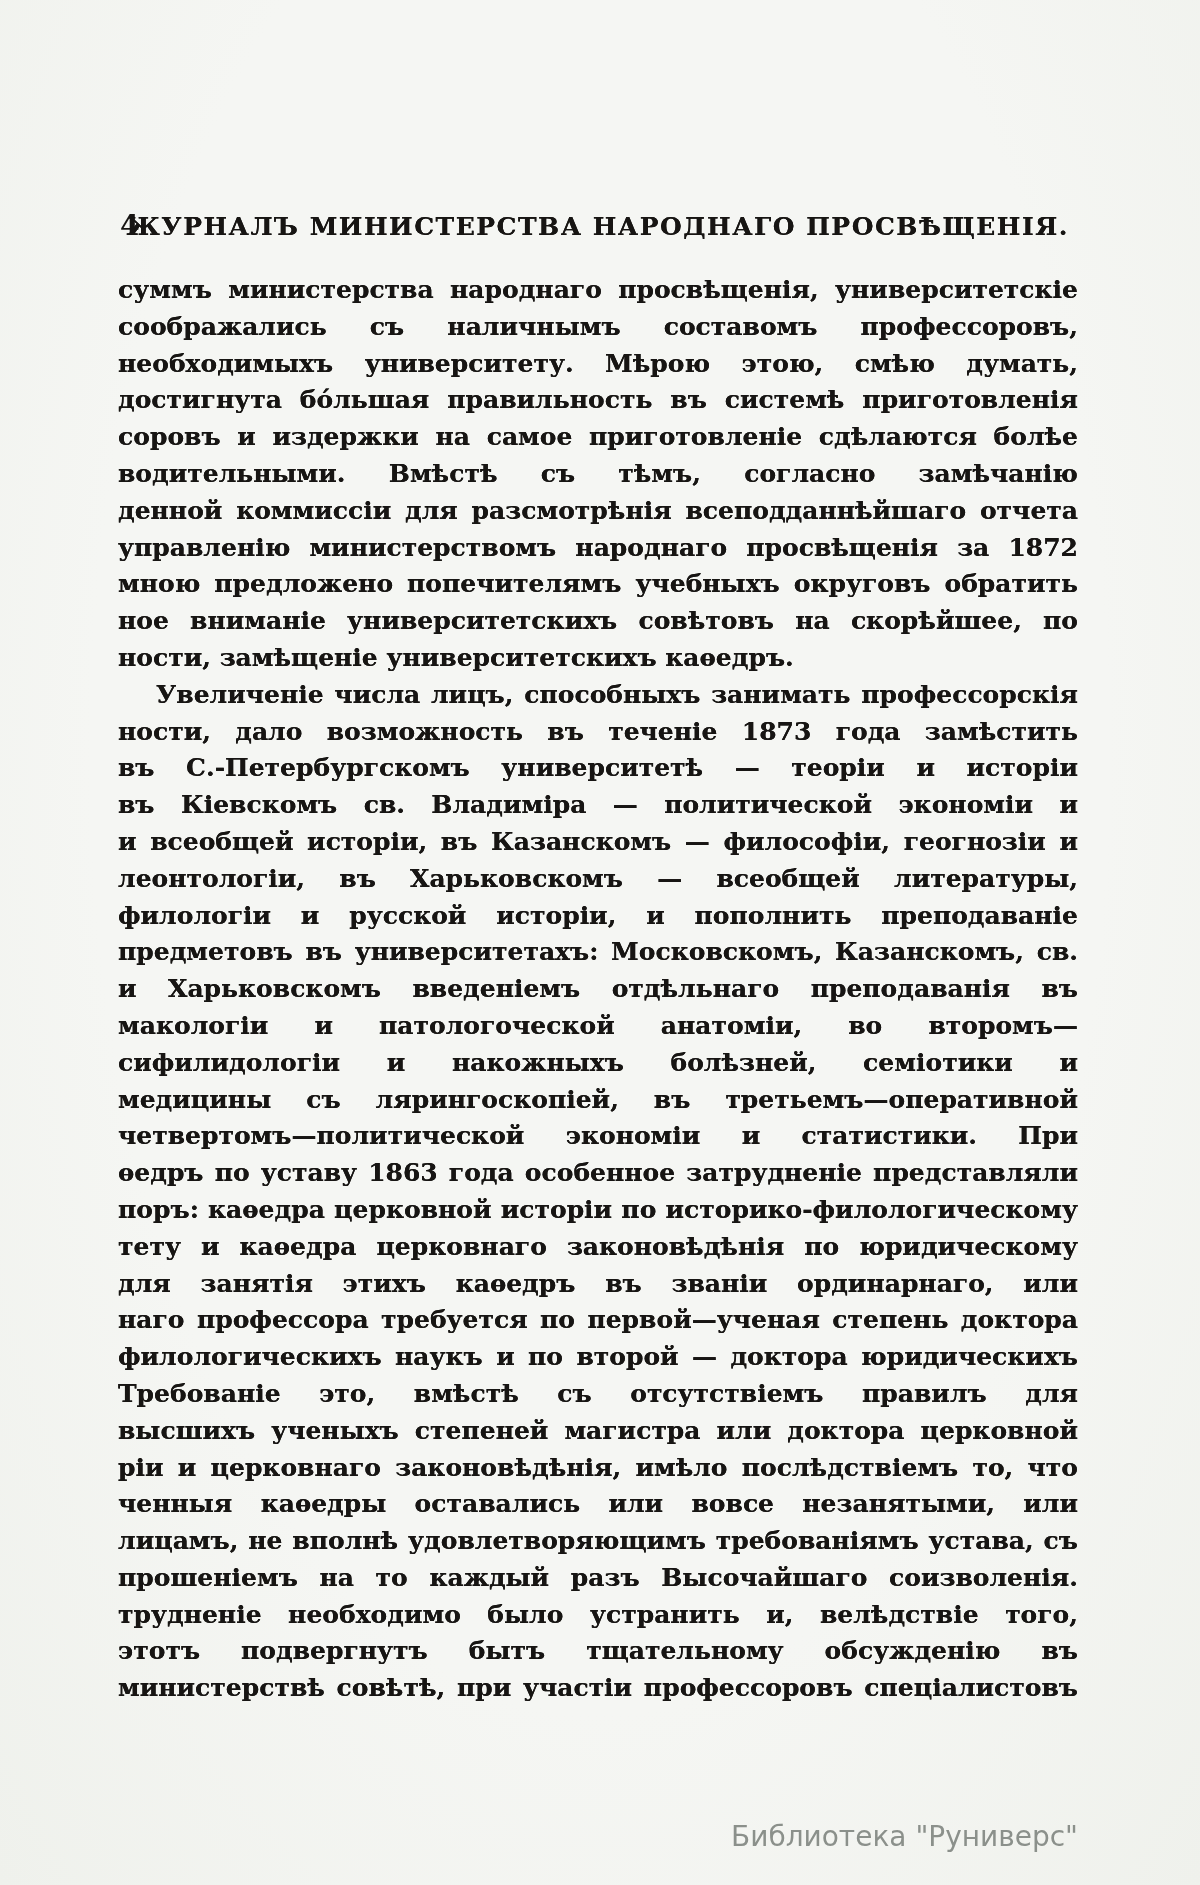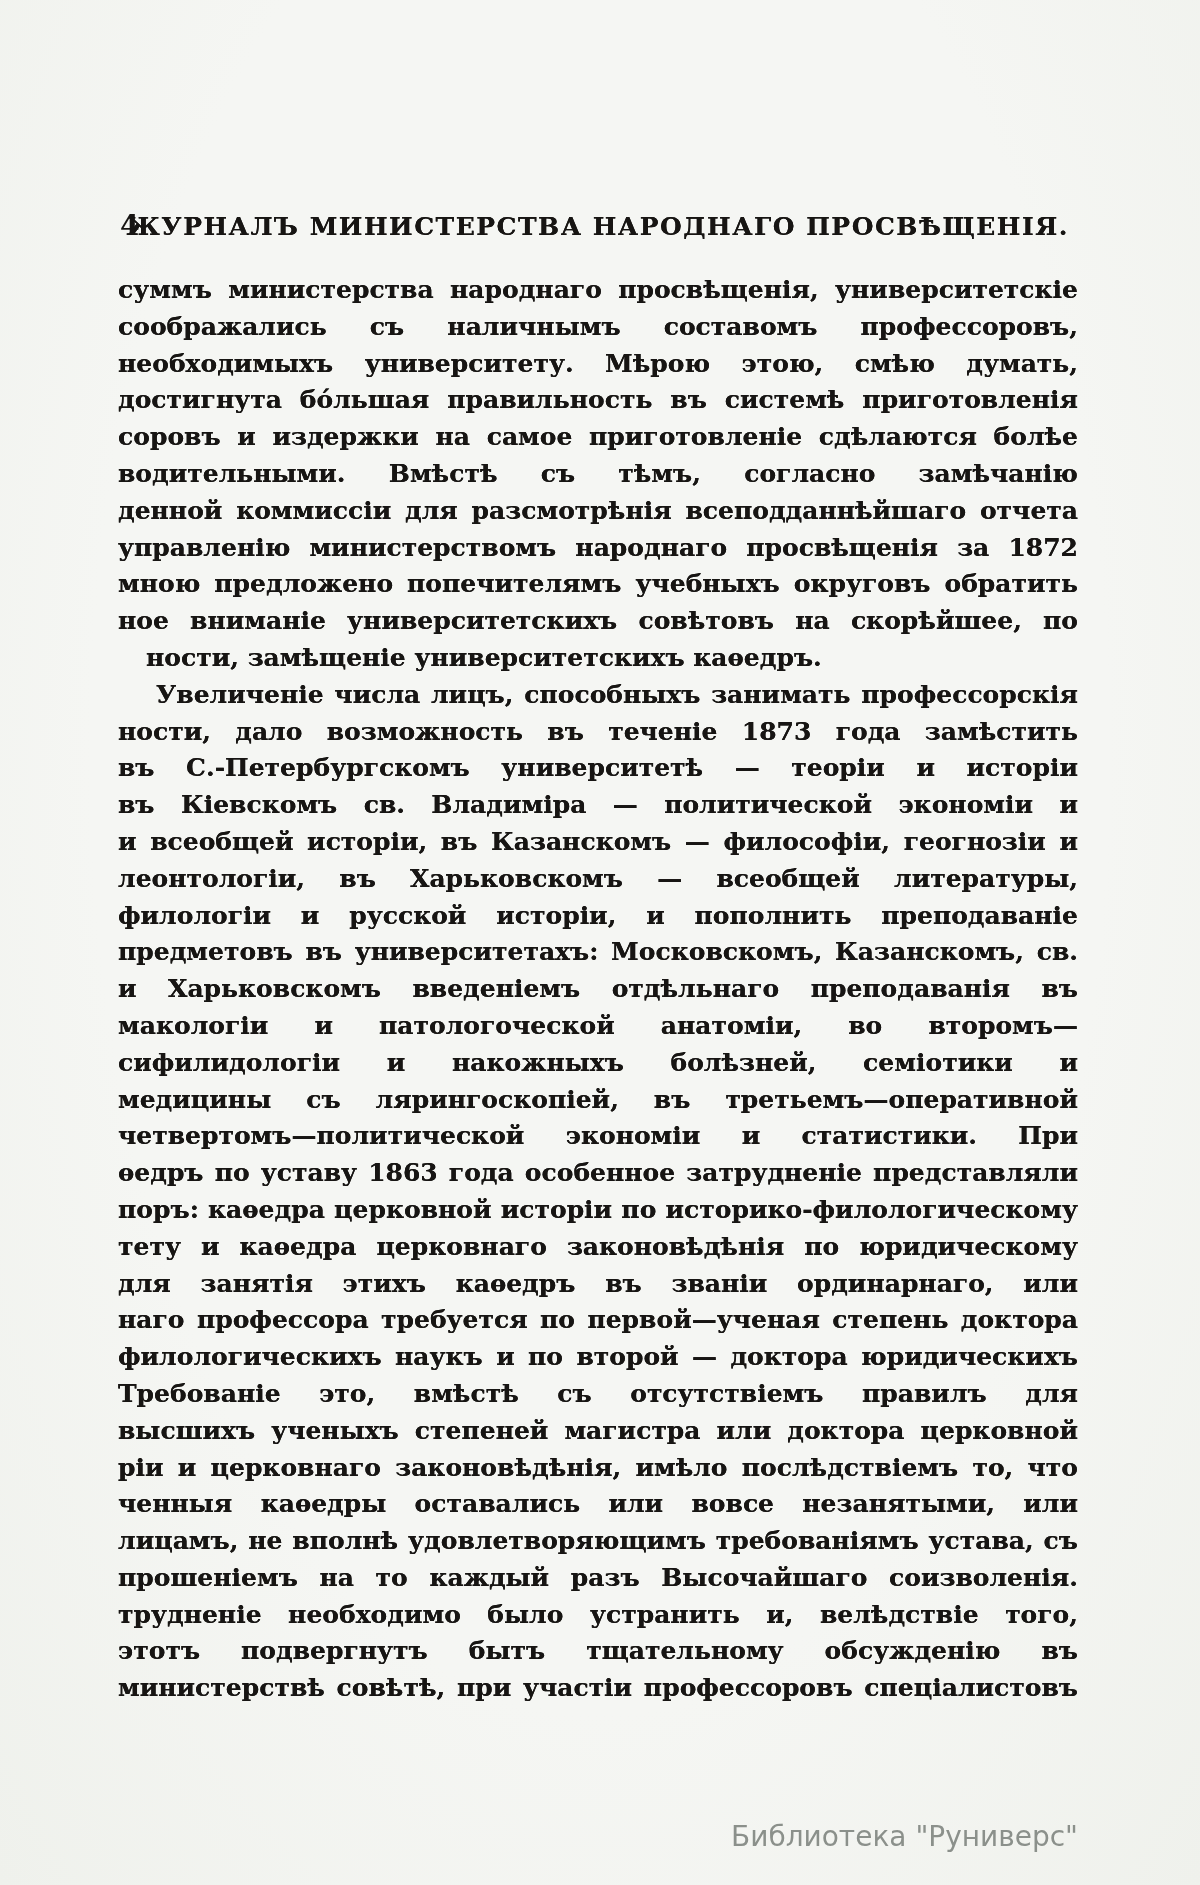--- a/index.html
+++ b/index.html
@@ -45,21 +45,21 @@
     line-height: 36.8px;
     height: 36.8px;
     text-align: justify;
     text-align-last: justify;
     text-justify: inter-word;
     white-space: normal;
     overflow: hidden;
     text-shadow: 0 0 0.6px currentColor;
   }
   .line.indent { text-indent: 38px; }
-  .line.short { text-align-last: left; margin-left: 28px; }
+  .line.short { text-align-last: left; }
   .watermark {
     position: absolute;
     top: 1820px; right: 122px;
     font-family: "DejaVu Sans", "Liberation Sans", sans-serif;
     font-size: 28px;
     color: var(--wm, #8b908b);
     white-space: nowrap;
   }
 </style>
 </head>

